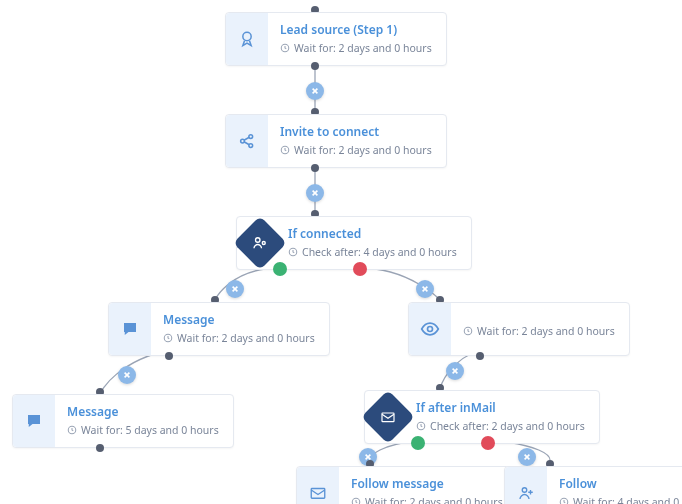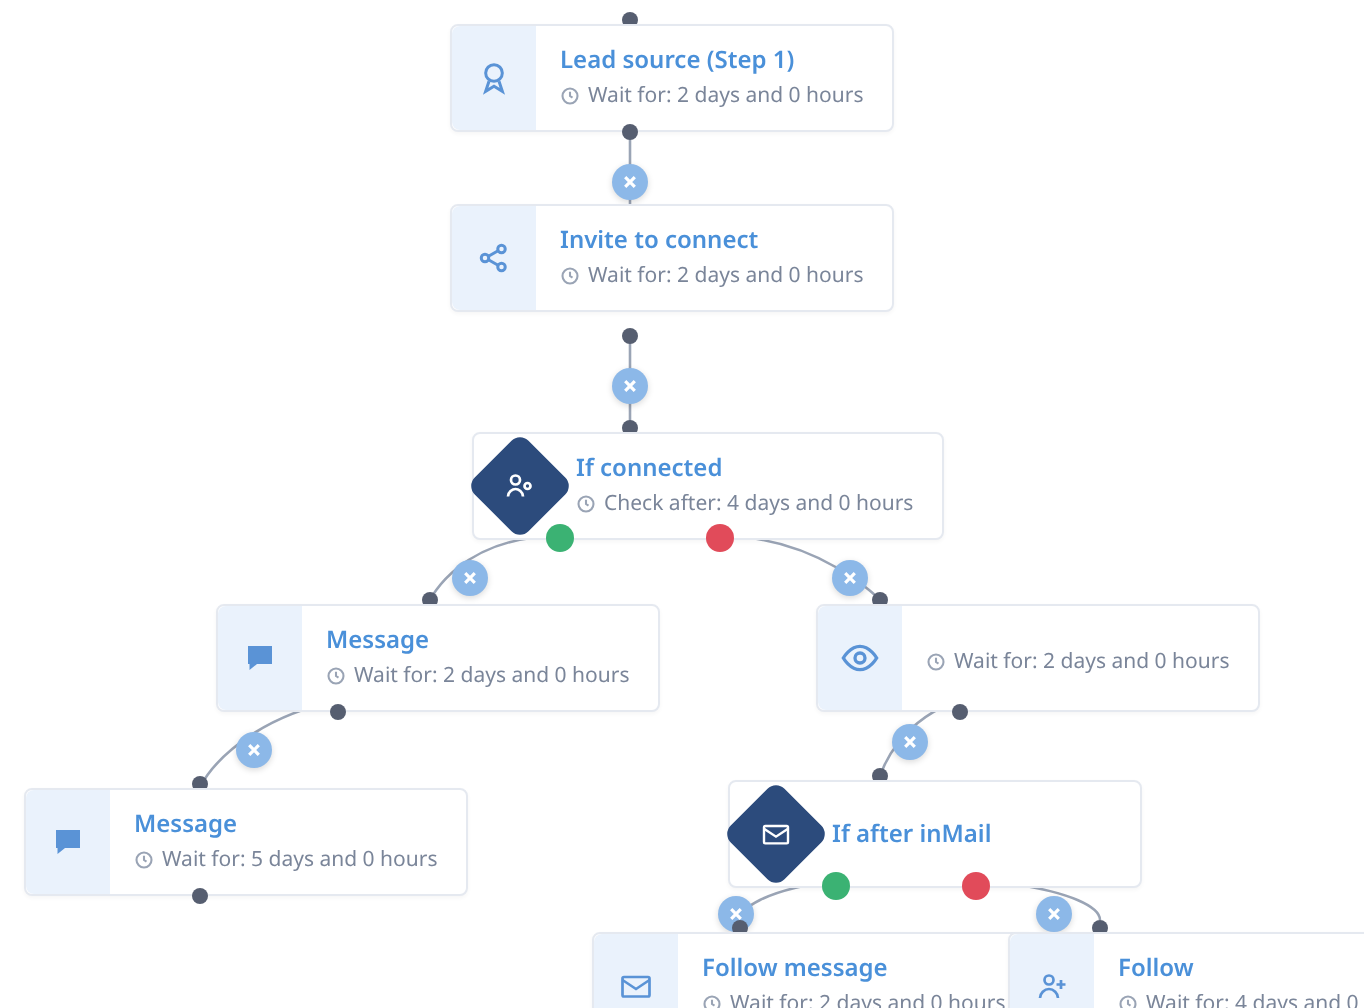--- a/index.html
+++ b/index.html
@@ -53,21 +53,21 @@
 </div>
 <div class="dot" style="left:311px;top:62px"></div>
 
 <div class="xbadge" style="left:306px;top:82px">
     <svg width="8" height="8" viewBox="0 0 10 10">
       <path d="M2 2l6 6M8 2l-6 6" stroke="#fff" stroke-width="2"></path>
     </svg>
   </div>
 
 <div class="dot" style="left:311px;top:108px"></div>
-<div class="node" style="left:225px;top:102px">
+<div class="node" style="left:225px;top:114px">
   <div class="icon-wrap">
     <svg width="18" height="18" viewBox="0 0 24 24" fill="none" stroke="#5a93d6" stroke-width="2">
         <circle cx="6" cy="12" r="2.5"></circle>
         <circle cx="17" cy="6" r="2.5"></circle>
         <circle cx="17" cy="18" r="2.5"></circle>
         <path d="M8 11l7-4M8 13l7 4"></path>
       </svg>
   </div>
   <div class="txt">
     <div class="ttl">Invite to connect</div>
@@ -195,20 +195,27 @@
 <div class="dot" style="left:436px;top:384px"></div>
 <div class="node" style="left:364px;top:390px">
   <div class="icon-wrap diamond">
     <svg width="16" height="16" viewBox="0 0 24 24" fill="none" stroke="#fff" stroke-width="1.8">
         <rect x="3" y="6" width="18" height="13" rx="1"></rect>
         <path d="M3 8l9 6 9-6"></path>
       </svg>
   </div>
   <div class="txt">
     <div class="ttl">If after inMail</div>
+    <div class="sub">
+      <svg width="10" height="10" viewBox="0 0 24 24" fill="none" stroke="#9aa4b5" stroke-width="2.5">
+          <circle cx="12" cy="12" r="9"></circle>
+          <path d="M12 7v5l3 2"></path>
+        </svg>
+      <span>Check after: 2 days and 0 hours</span>
+    </div>
   </div>
 </div>
 <div class="ok" style="left:411px;top:436px"></div>
 <div class="no" style="left:481px;top:436px"></div>
 <div class="xbadge" style="left:359px;top:448px">
     <svg width="8" height="8" viewBox="0 0 10 10">
       <path d="M2 2l6 6M8 2l-6 6" stroke="#fff" stroke-width="2"></path>
     </svg>
   </div>
 <div class="xbadge" style="left:518px;top:448px">

